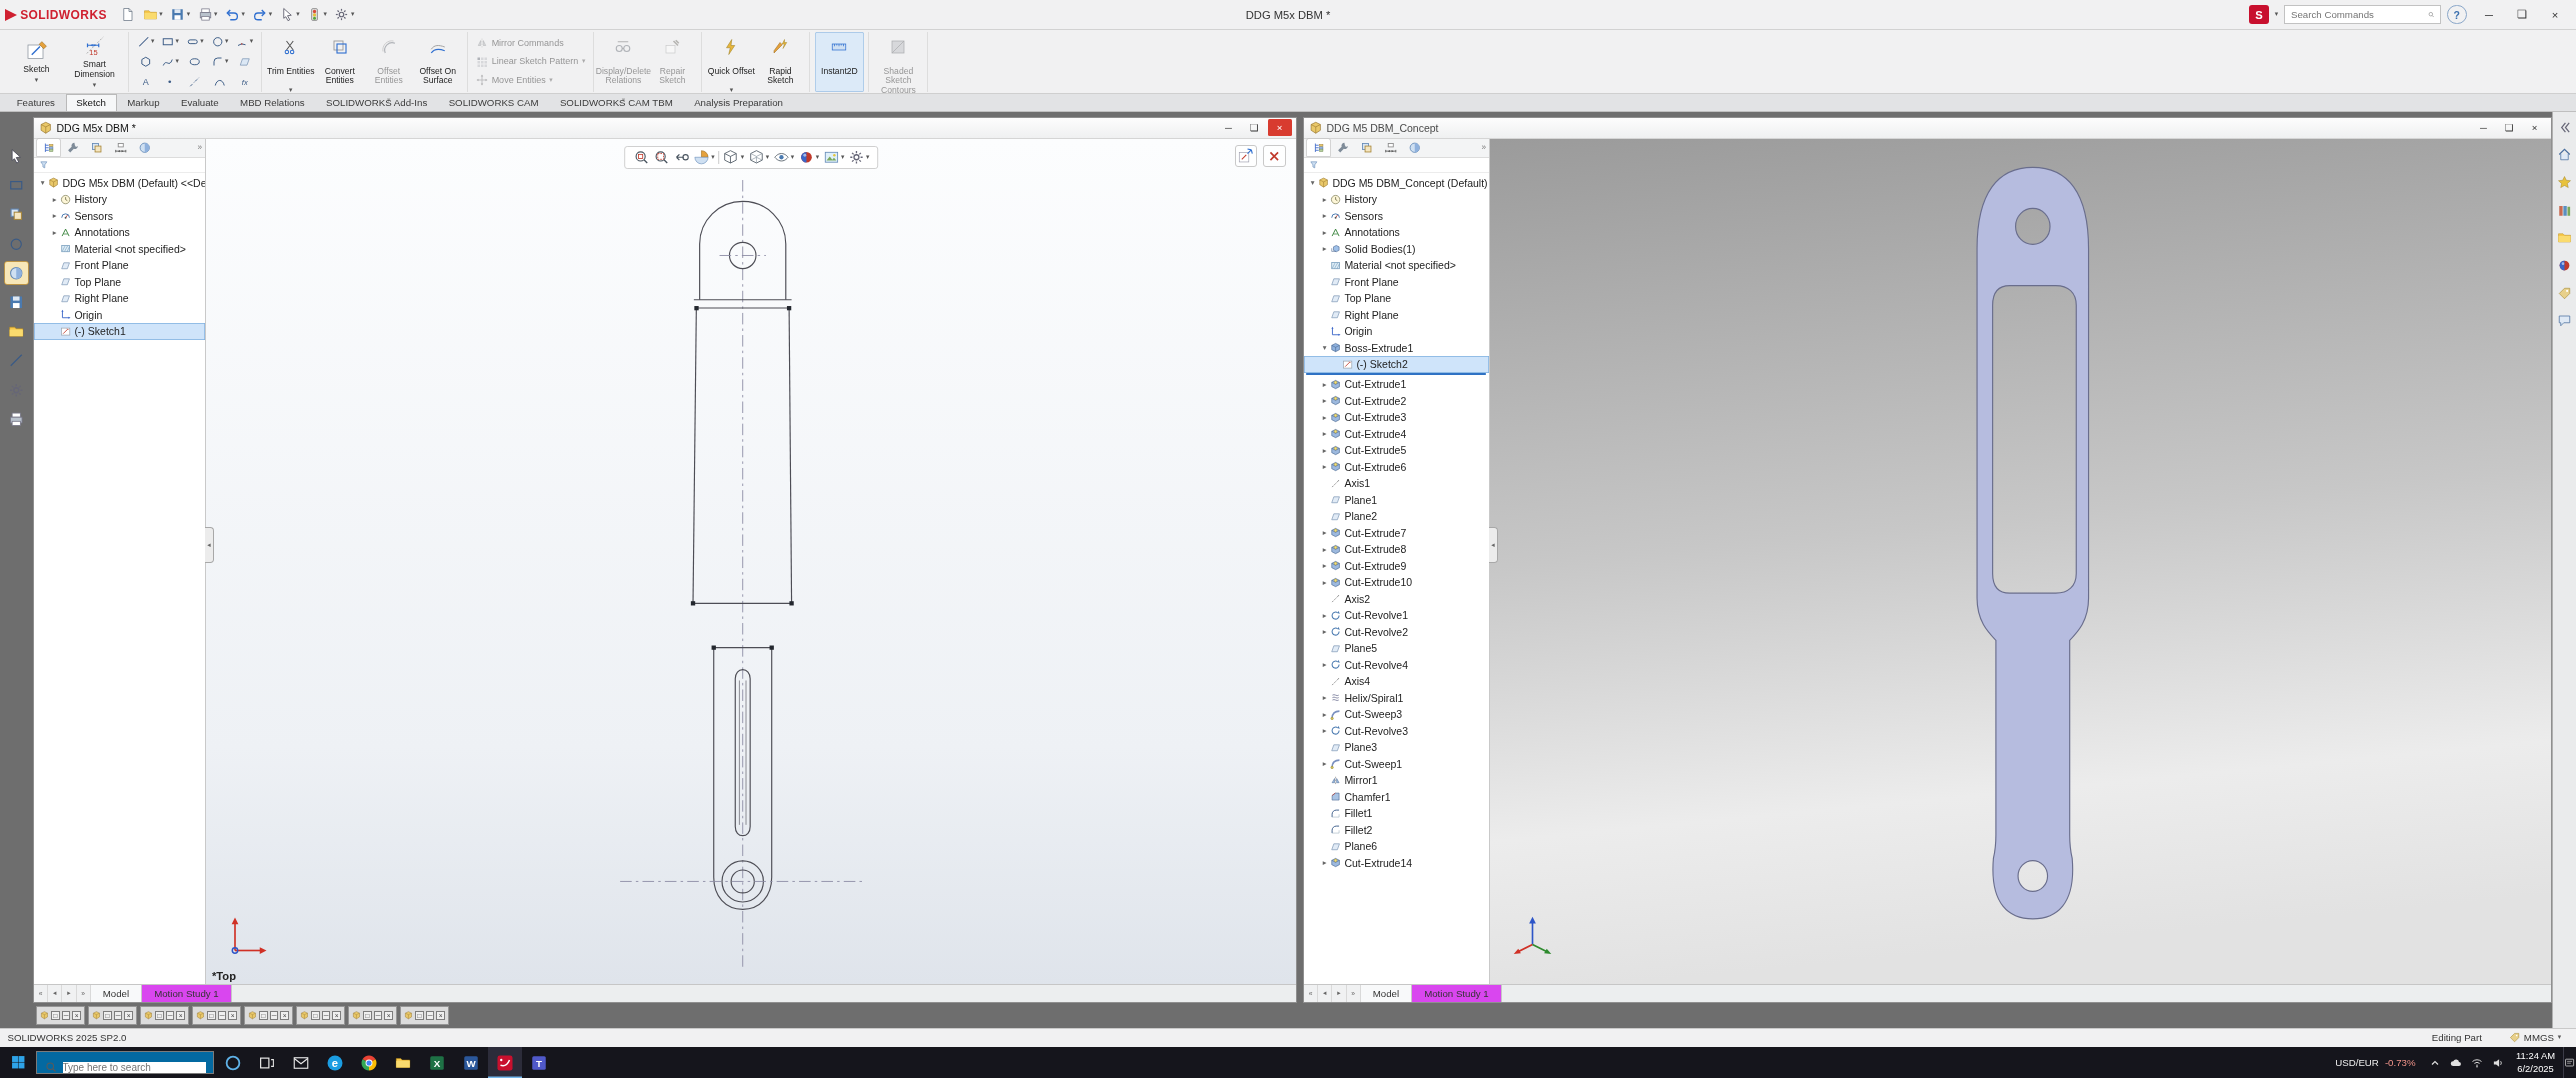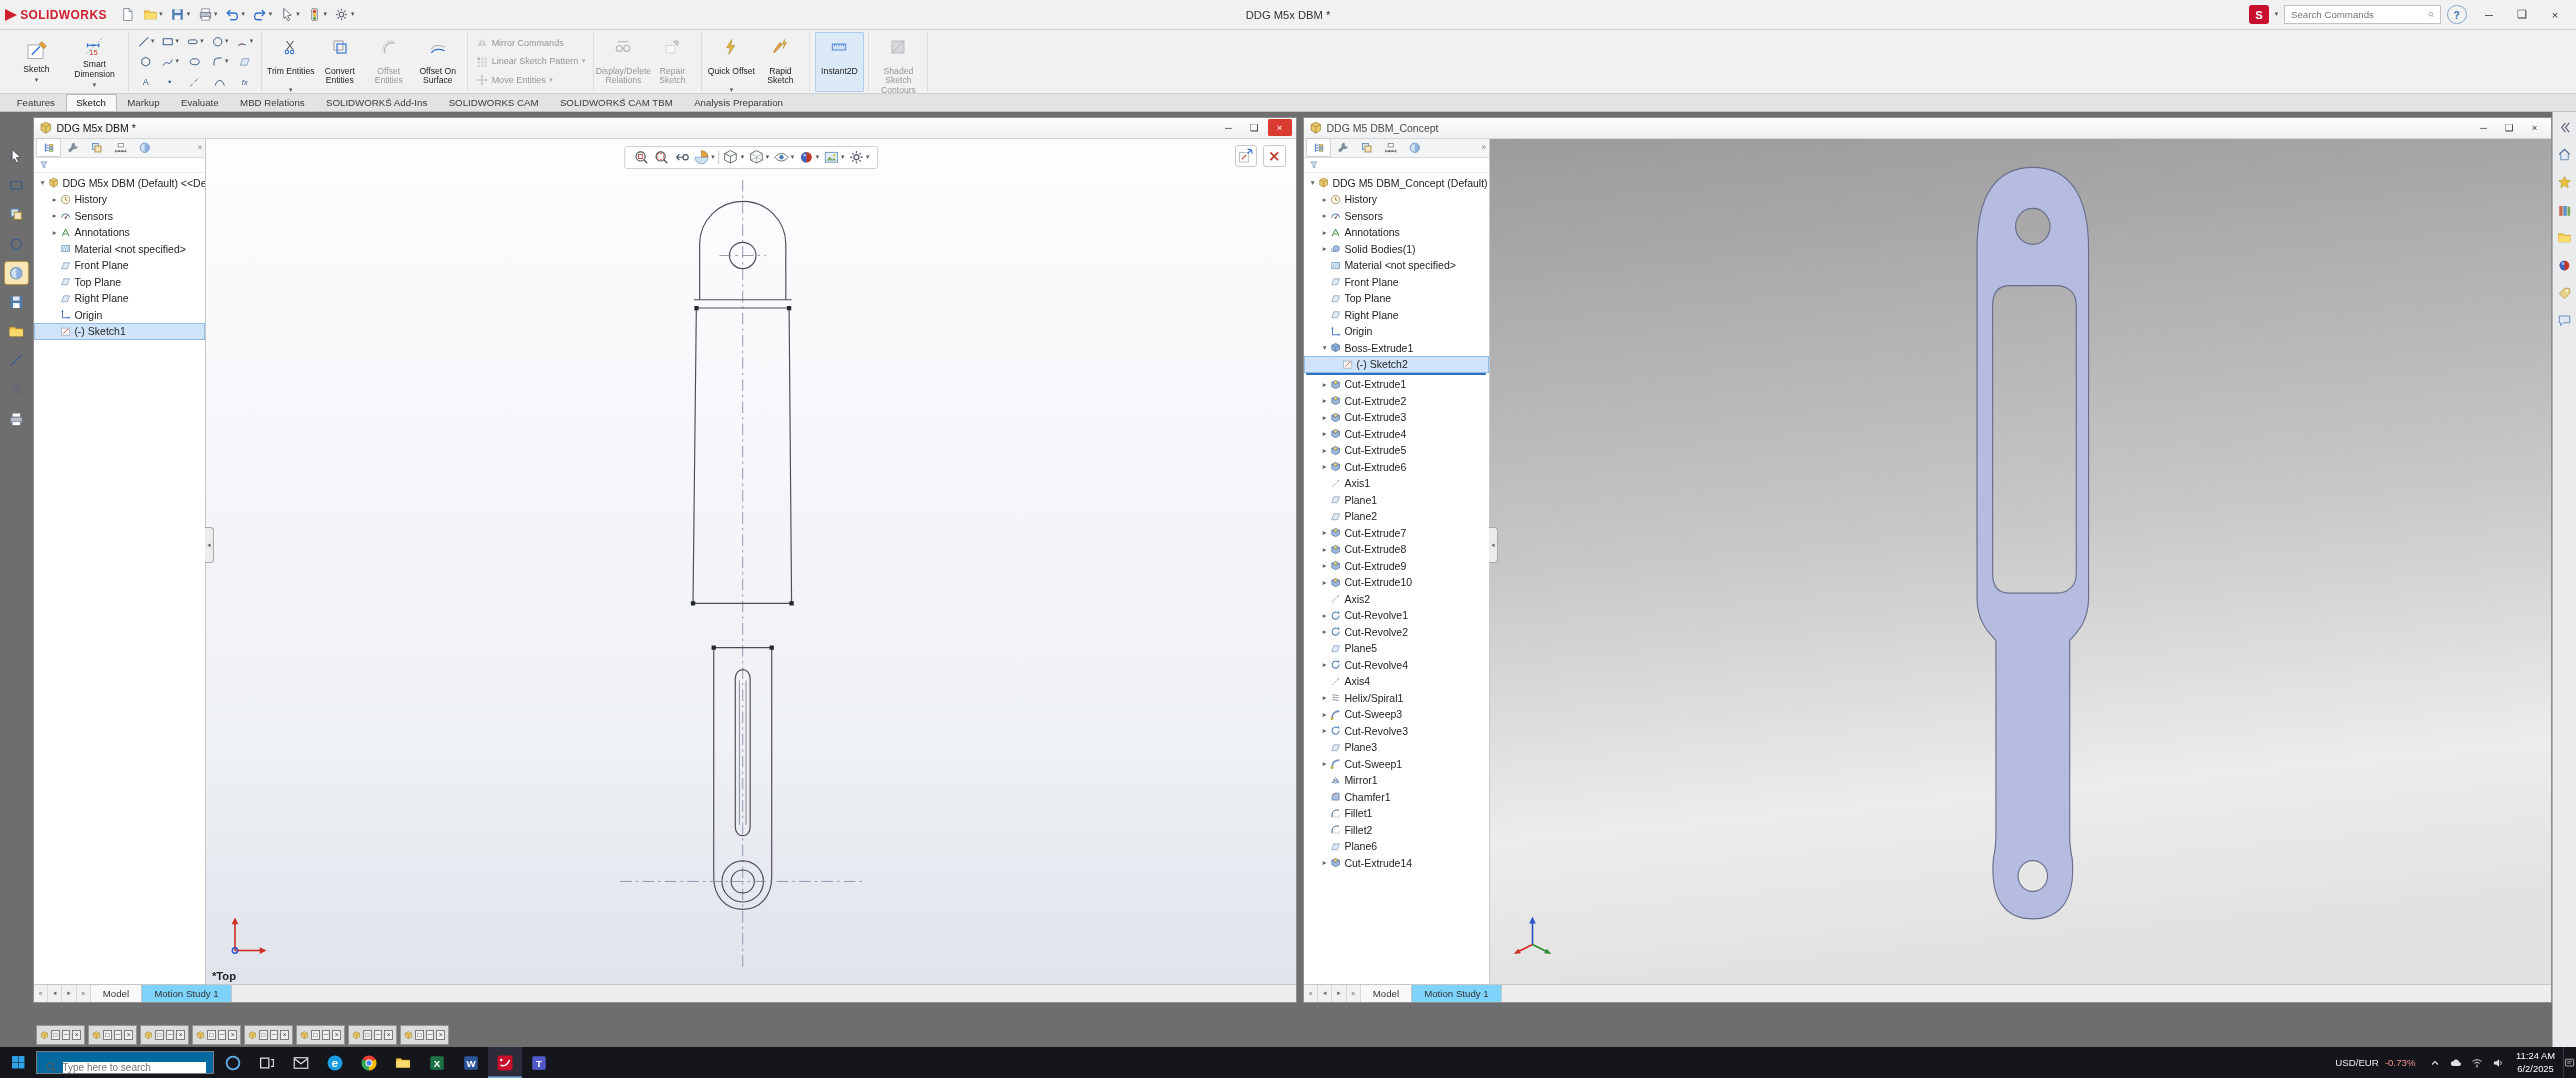--- a/index.html
+++ b/index.html
@@ -98,21 +98,21 @@
   .hudbtn .ic{width:16.5px;height:16.5px}
   .hudsep{width:0.7px;height:13.5px;background:#ccc}
   .confirm{position:absolute;top:6px;right:10.5px;display:flex;gap:6px;z-index:5}
   .cbtn{width:22.5px;height:22.5px;background:rgba(255,255,255,.75);border:0.7px solid #c9c9c9;border-radius:3px;display:flex;align-items:center;justify-content:center}
   .cbtn .ic{width:16.5px;height:16.5px}
   .triad{position:absolute;left:19.5px;bottom:25.5px;width:48px;height:48px;z-index:4}
   .viewlabel{position:absolute;left:6px;bottom:1.5px;font-weight:bold;font-size:11.2px;color:#222;z-index:4}
 
   .wtabs{height:18px;background:#e9eaec;border-top:0.7px solid #c6c6c6;display:flex;align-items:stretch;flex:0 0 auto}
   .wnav{width:14.2px;display:flex;align-items:center;justify-content:center;font-size:6.7px;color:#666;background:#f0f1f2;border-right:0.7px solid #d9d9d9}
-  .wtab{padding:0 12px;display:flex;align-items:center;font-size:9.7px;color:#333;background:#7dd3fc;border-right:0.7px solid #c6c6c6}
+  .wtab{padding:0 12px;display:flex;align-items:center;font-size:9.7px;color:#333;background:#d946ef;border-right:0.7px solid #c6c6c6}
   .wtab.active{background:#f8f9fa}
   .wtab-fill{flex:1;background:#eceeef}
 
   .minirow{position:absolute;left:36px;bottom:2.2px;display:flex;gap:3px}
   .minwin{width:49px;height:19.5px;background:#dcdcdc;border:0.7px solid #959595;display:flex;align-items:center;gap:2.2px;padding:0 3px}
   .minwin .ic{width:10.5px;height:10.5px}
   .mg{width:9.7px;height:9.7px;border:0.7px solid #7d7d7d;background:#efefef;font-size:6.7px;line-height:8.2px;text-align:center;color:#444}
 
   .taskpane{width:24px;background:#eaebec;border-left:0.7px solid #b0b0b0;display:flex;flex-direction:column;align-items:center;padding-top:6px;gap:9.7px}
   .tpbtn{width:18px;height:18px;display:flex;align-items:center;justify-content:center}
@@ -1707,20 +1707,36 @@
         <div class="tpbtn">
           <span class="ic">
             <svg viewBox="0 0 20 20">
               <path d="M3 4h14v9H9l-4 4v-4H3z" fill="#dfe9f5" stroke="#4a6f9f"></path>
             </svg>
           </span>
         </div>
       </div>
   </div>
 
+  <div class="statusbar">
+    <span>SOLIDWORKS 2025 SP2.0</span>
+    <div class="sbright">
+      <span>Editing Part</span>
+      <div class="units">
+        <span class="ic">
+            <svg viewBox="0 0 16 16">
+              <path d="M2 8l6-6h6v6l-6 6z" fill="#e8d08a" stroke="#9a7d1f" stroke-width=".7"></path>
+              <circle cx="11" cy="5" r="1.2" fill="#fff"></circle>
+            </svg>
+          </span>
+        <span>MMGS</span>
+        <span class="dda">▾</span>
+      </div>
+    </div>
+  </div>
 
   <div class="taskbar">
     <div class="tstart">
       <span class="ic">
           <svg viewBox="0 0 24 24">
             <rect x="3" y="3" width="8.6" height="8.6" fill="#2ea3e8"></rect>
             <rect x="12.4" y="3" width="8.6" height="8.6" fill="#2ea3e8"></rect>
             <rect x="3" y="12.4" width="8.6" height="8.6" fill="#2ea3e8"></rect>
             <rect x="12.4" y="12.4" width="8.6" height="8.6" fill="#2ea3e8"></rect>
           </svg>

